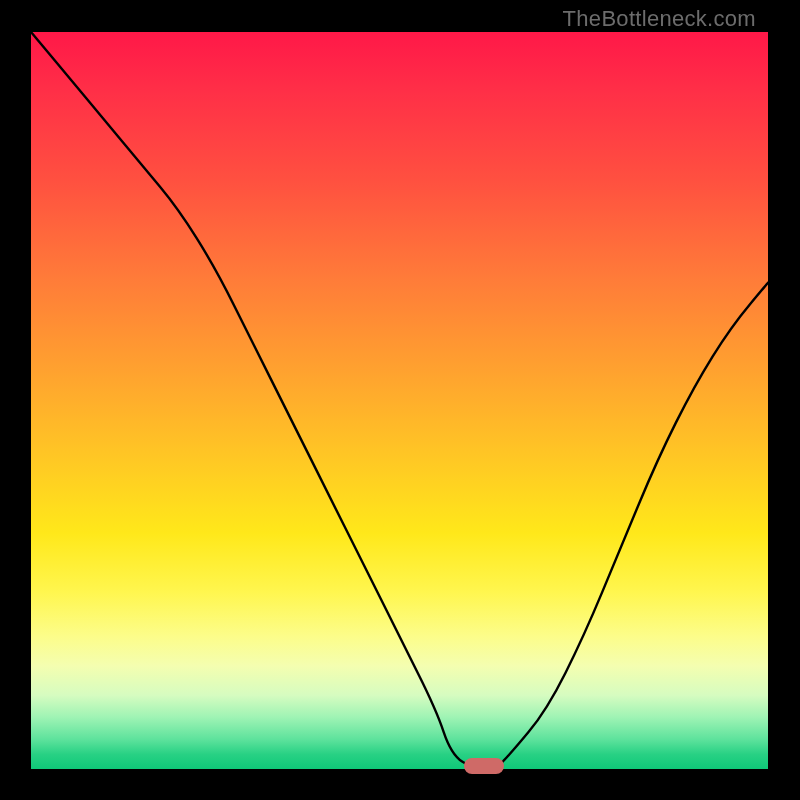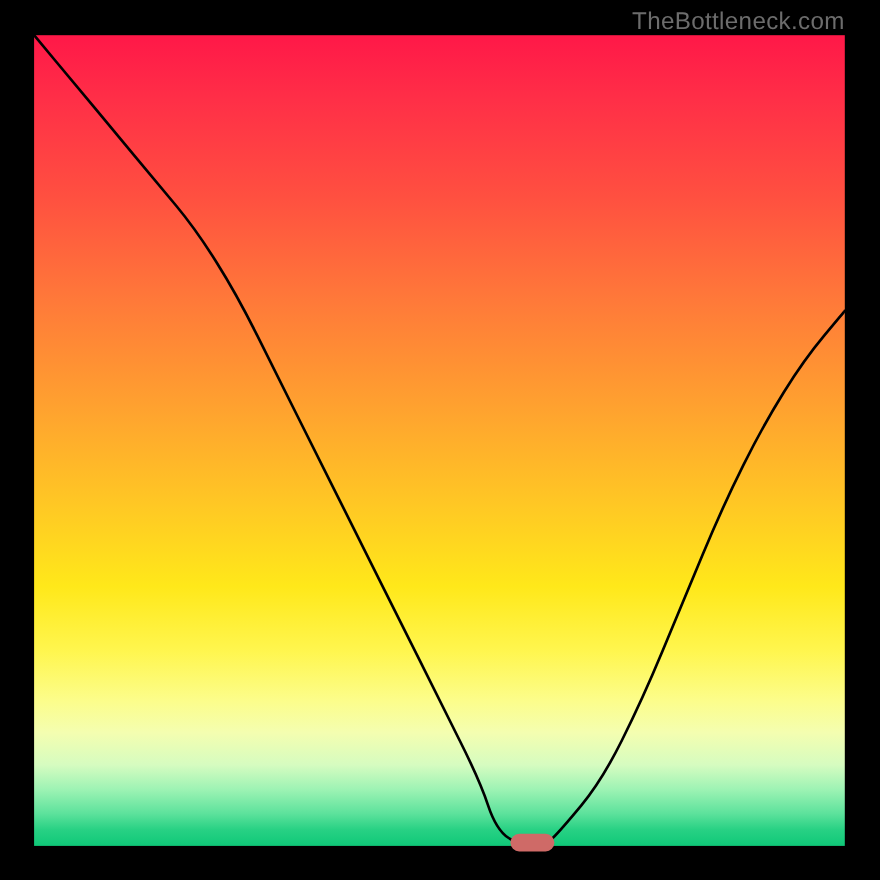--- a/index.html
+++ b/index.html
@@ -41,21 +41,21 @@
       #d6fcc0 90%,
       #9ef3b4 93%,
       #5de29c 96%,
       #28d184 98%,
       #0fc878 100%
     );
   }
   .attrib {
     position: absolute;
     top: 6px;
-    right: 32px;
+    right: 44px;
     color: #6c6c6c;
     font-size: 22px;
     letter-spacing: 0.3px;
     font-weight: 400;
     user-select: none;
   }
   svg.curve {
     position: absolute;
     left: 0;
     top: 0;

